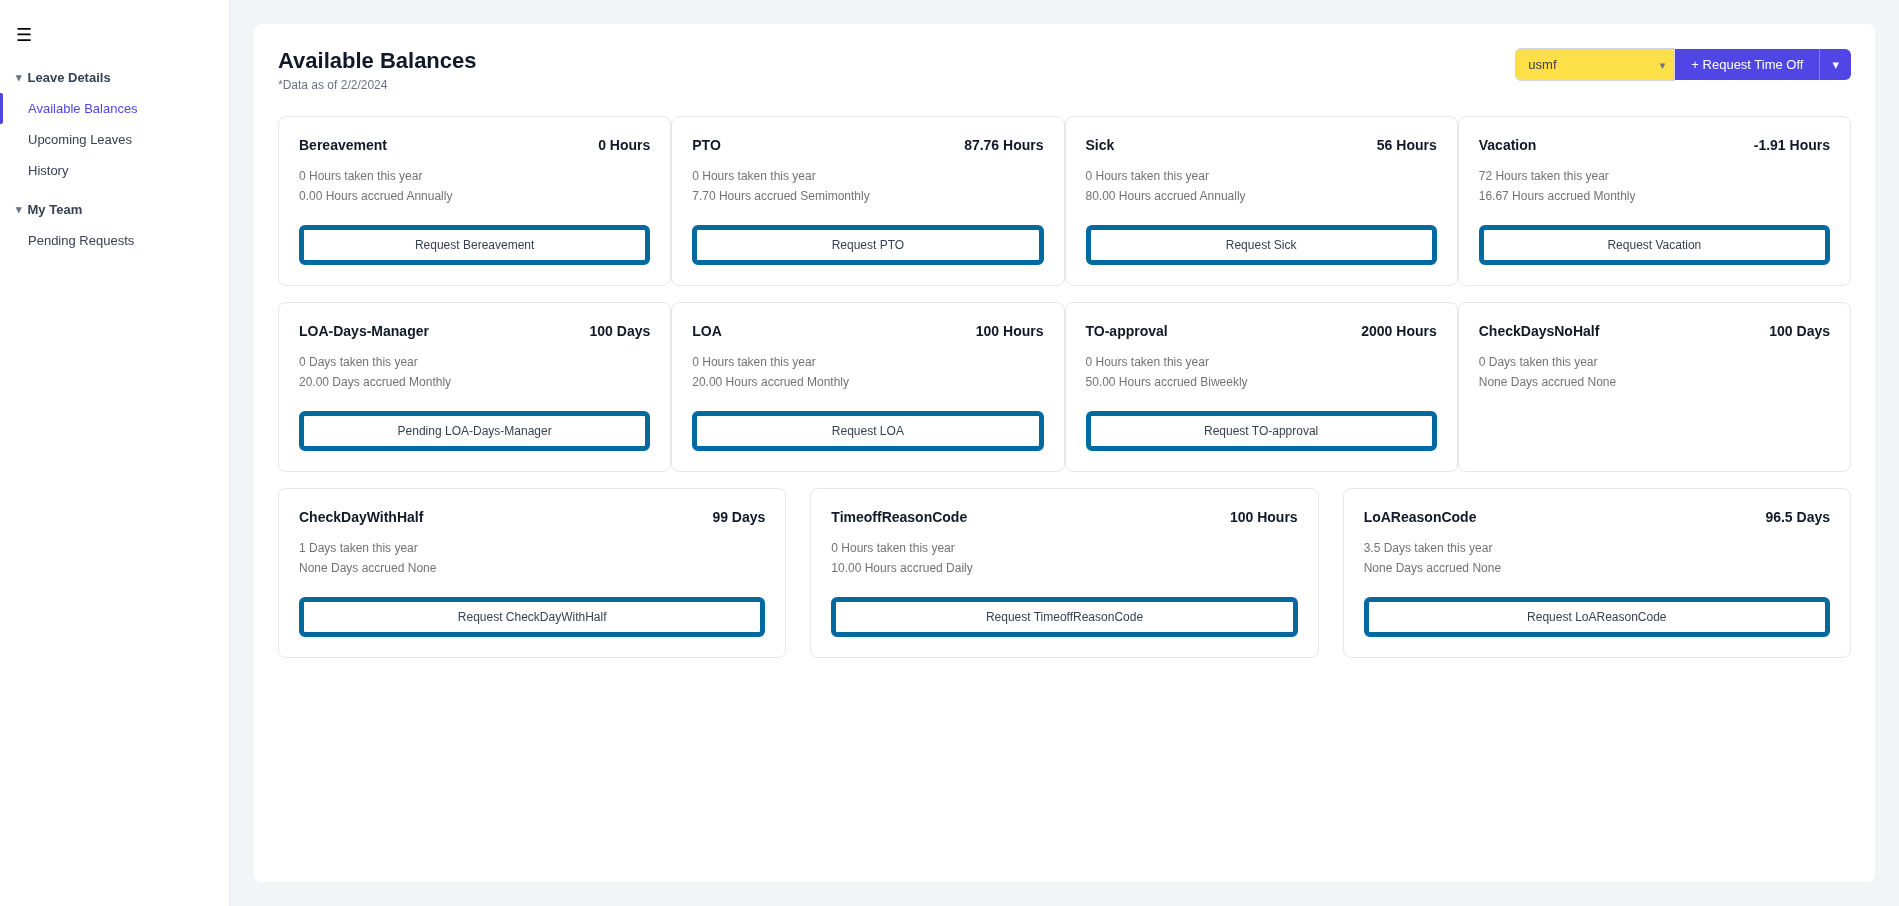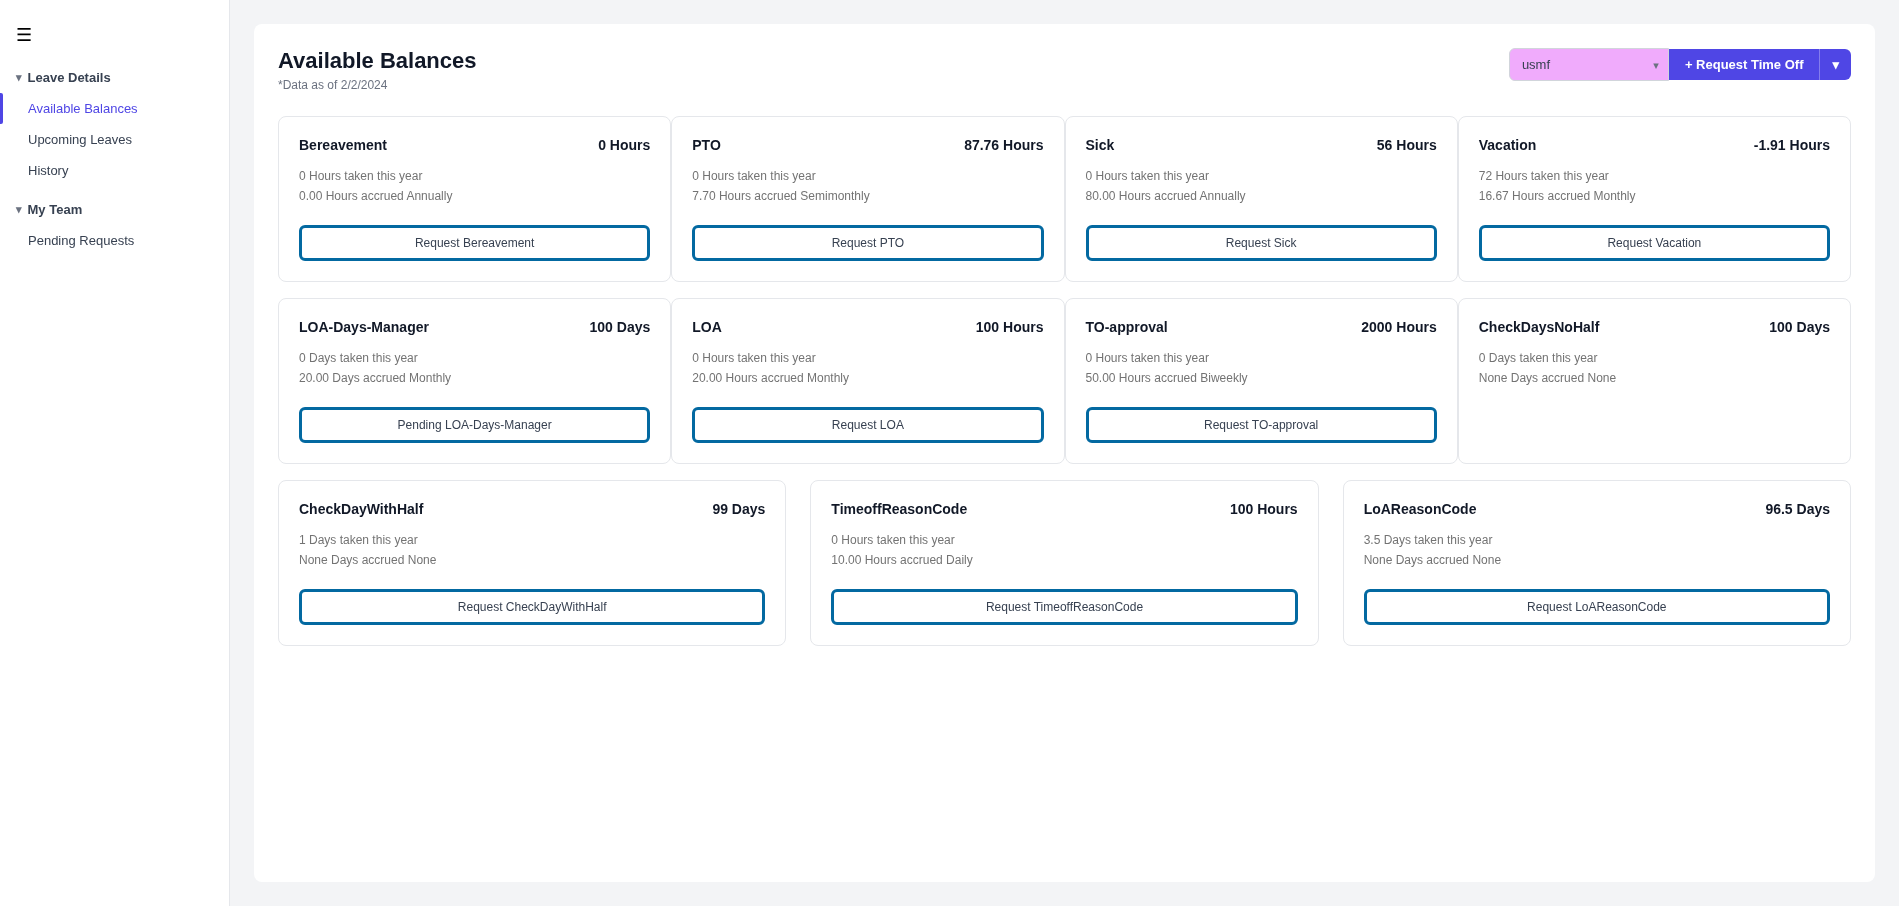--- a/index.html
+++ b/index.html
@@ -92,21 +92,21 @@
       display: flex;
       align-items: center;
       gap: 0;
     }
     .user-select {
       border: 1px solid #d1d5db;
       border-radius: 6px 0 0 6px;
       padding: 8px 12px;
       font-size: 13px;
       color: #374151;
-      background: #f0abfc;
+      background: #fde047;
       outline: none;
       cursor: pointer;
       min-width: 160px;
       appearance: none;
       -webkit-appearance: none;
       position: relative;
     }
     .select-wrapper {
       position: relative;
       display: inline-block;
@@ -120,21 +120,21 @@
       font-size: 11px;
       color: #6b7280;
       pointer-events: none;
     }
     .request-btn {
       background: #4f46e5;
       color: #fff;
       border: none;
       padding: 8px 16px;
       font-size: 13px;
-      font-weight: 700;
+      font-weight: 400;
       cursor: pointer;
       white-space: nowrap;
     }
     .request-btn-main {
       border-radius: 0;
     }
     .request-btn-dropdown {
       border-radius: 0 6px 6px 0;
       padding: 8px 12px;
       border-left: 1px solid rgba(255,255,255,0.3);
@@ -176,21 +176,21 @@
     }
     .card-stat {
       font-size: 12px;
       color: #737373;
       margin-bottom: 6px;
     }
     .card-btn {
       width: 100%;
       margin-top: 16px;
       padding: 8px;
-      border: 3px solid #0369a1;
+      border: 5px solid #0369a1;
       border-radius: 6px;
       background: #fff;
       font-size: 12px;
       color: #374151;
       cursor: pointer;
       text-align: center;
     }
   </style>
 </head>
 <body>

